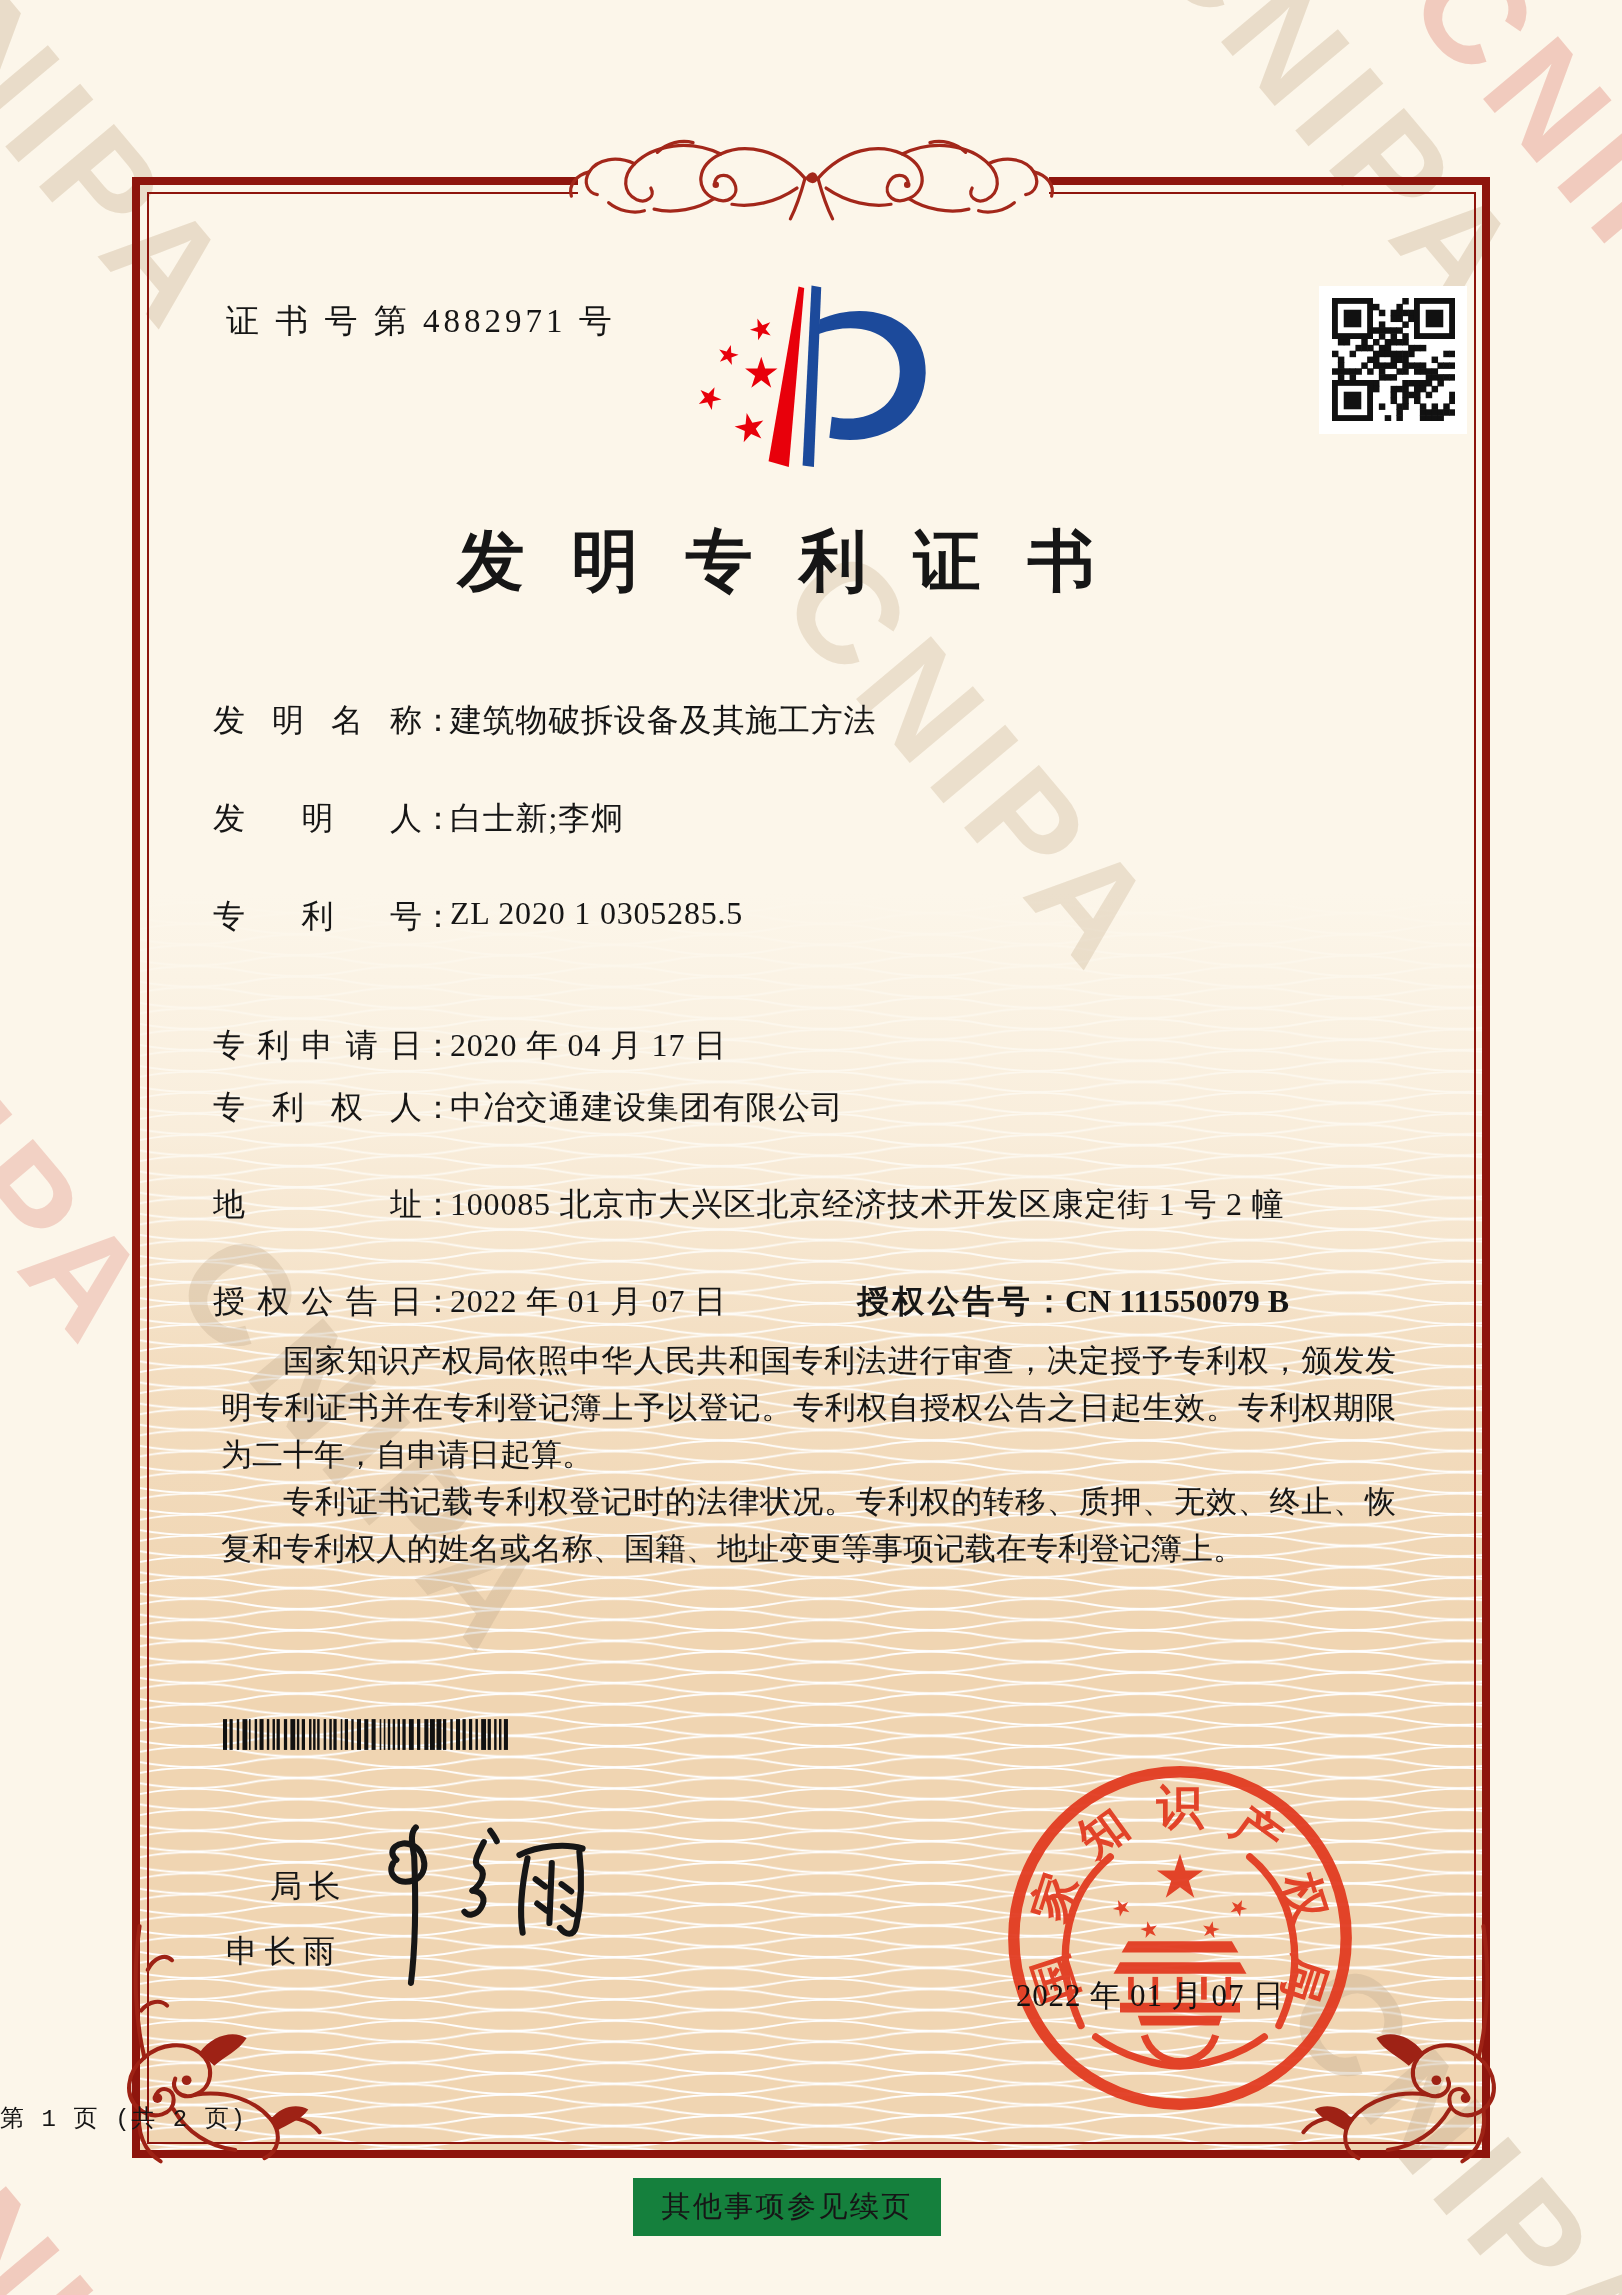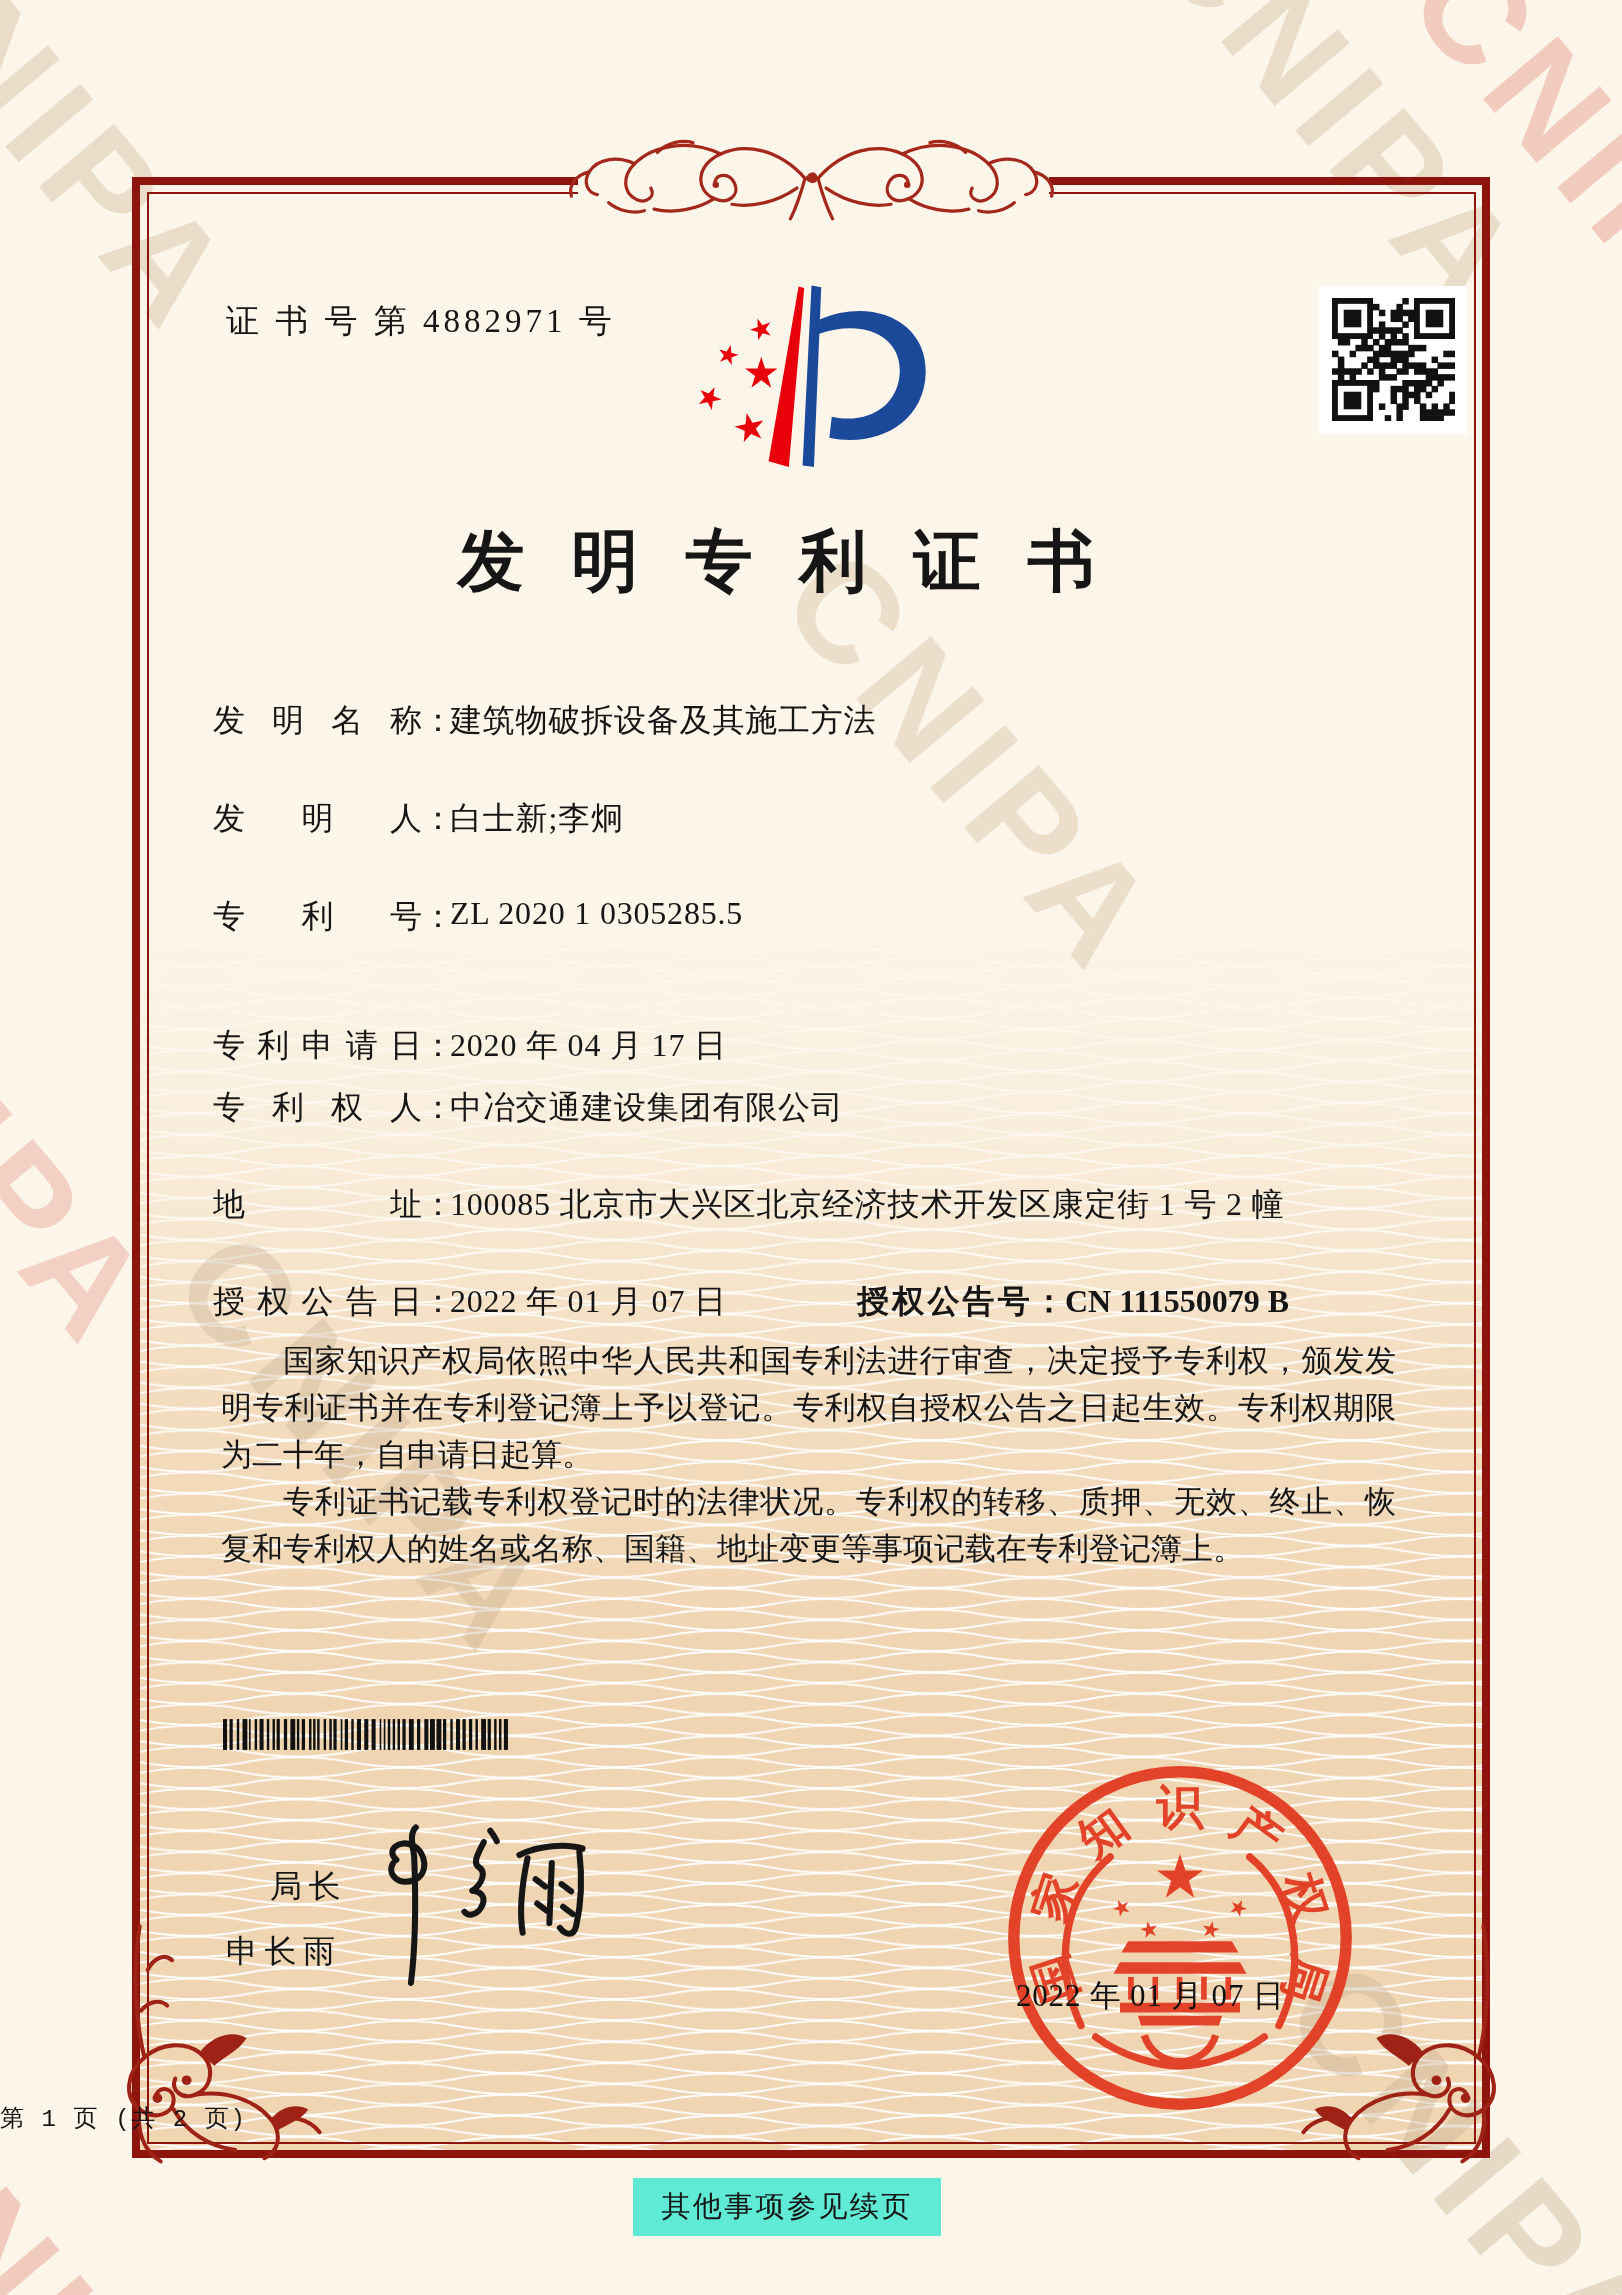--- a/index.html
+++ b/index.html
@@ -86,21 +86,21 @@
   #barcode{left:223px;top:1719px;z-index:5;}
   #director-label{left:226px;top:1865px;font-size:32px;letter-spacing:6.5px;z-index:5;
     font-family:"Liberation Sans","DejaVu Sans",sans-serif;margin-left:44px;}
   #director-name{left:226px;top:1930px;font-size:32px;letter-spacing:6.5px;z-index:5;
     font-family:Liberation Mono, monospace;}
   #signature{left:380px;top:1821px;z-index:6;}
   #seal{left:1000px;top:1758px;z-index:6;opacity:0.94;}
   #seal-date{left:1016px;top:1975px;font-size:31px;letter-spacing:0.8px;color:#111;z-index:7;}
   #page-info{left:0;top:2102px;width:1558px;font-size:24px;letter-spacing:1.6px;z-index:5;font-family:Liberation Mono, monospace;}
   #footer-note{
-    left:633px;top:2178px;width:308px;height:58px;background:#5eead4;z-index:5;
+    left:633px;top:2178px;width:308px;height:58px;background:#15803d;z-index:5;
     display:flex;align-items:center;justify-content:center;
     font-size:29px;letter-spacing:2.4px;
   }
 </style>
 </head>
 <body>
 
 <svg id="waves" class="abs" width="1342" height="1965" viewBox="0 0 1654 2422">
   <defs>
     <pattern id="wv" width="260" height="26" patternUnits="userSpaceOnUse">

